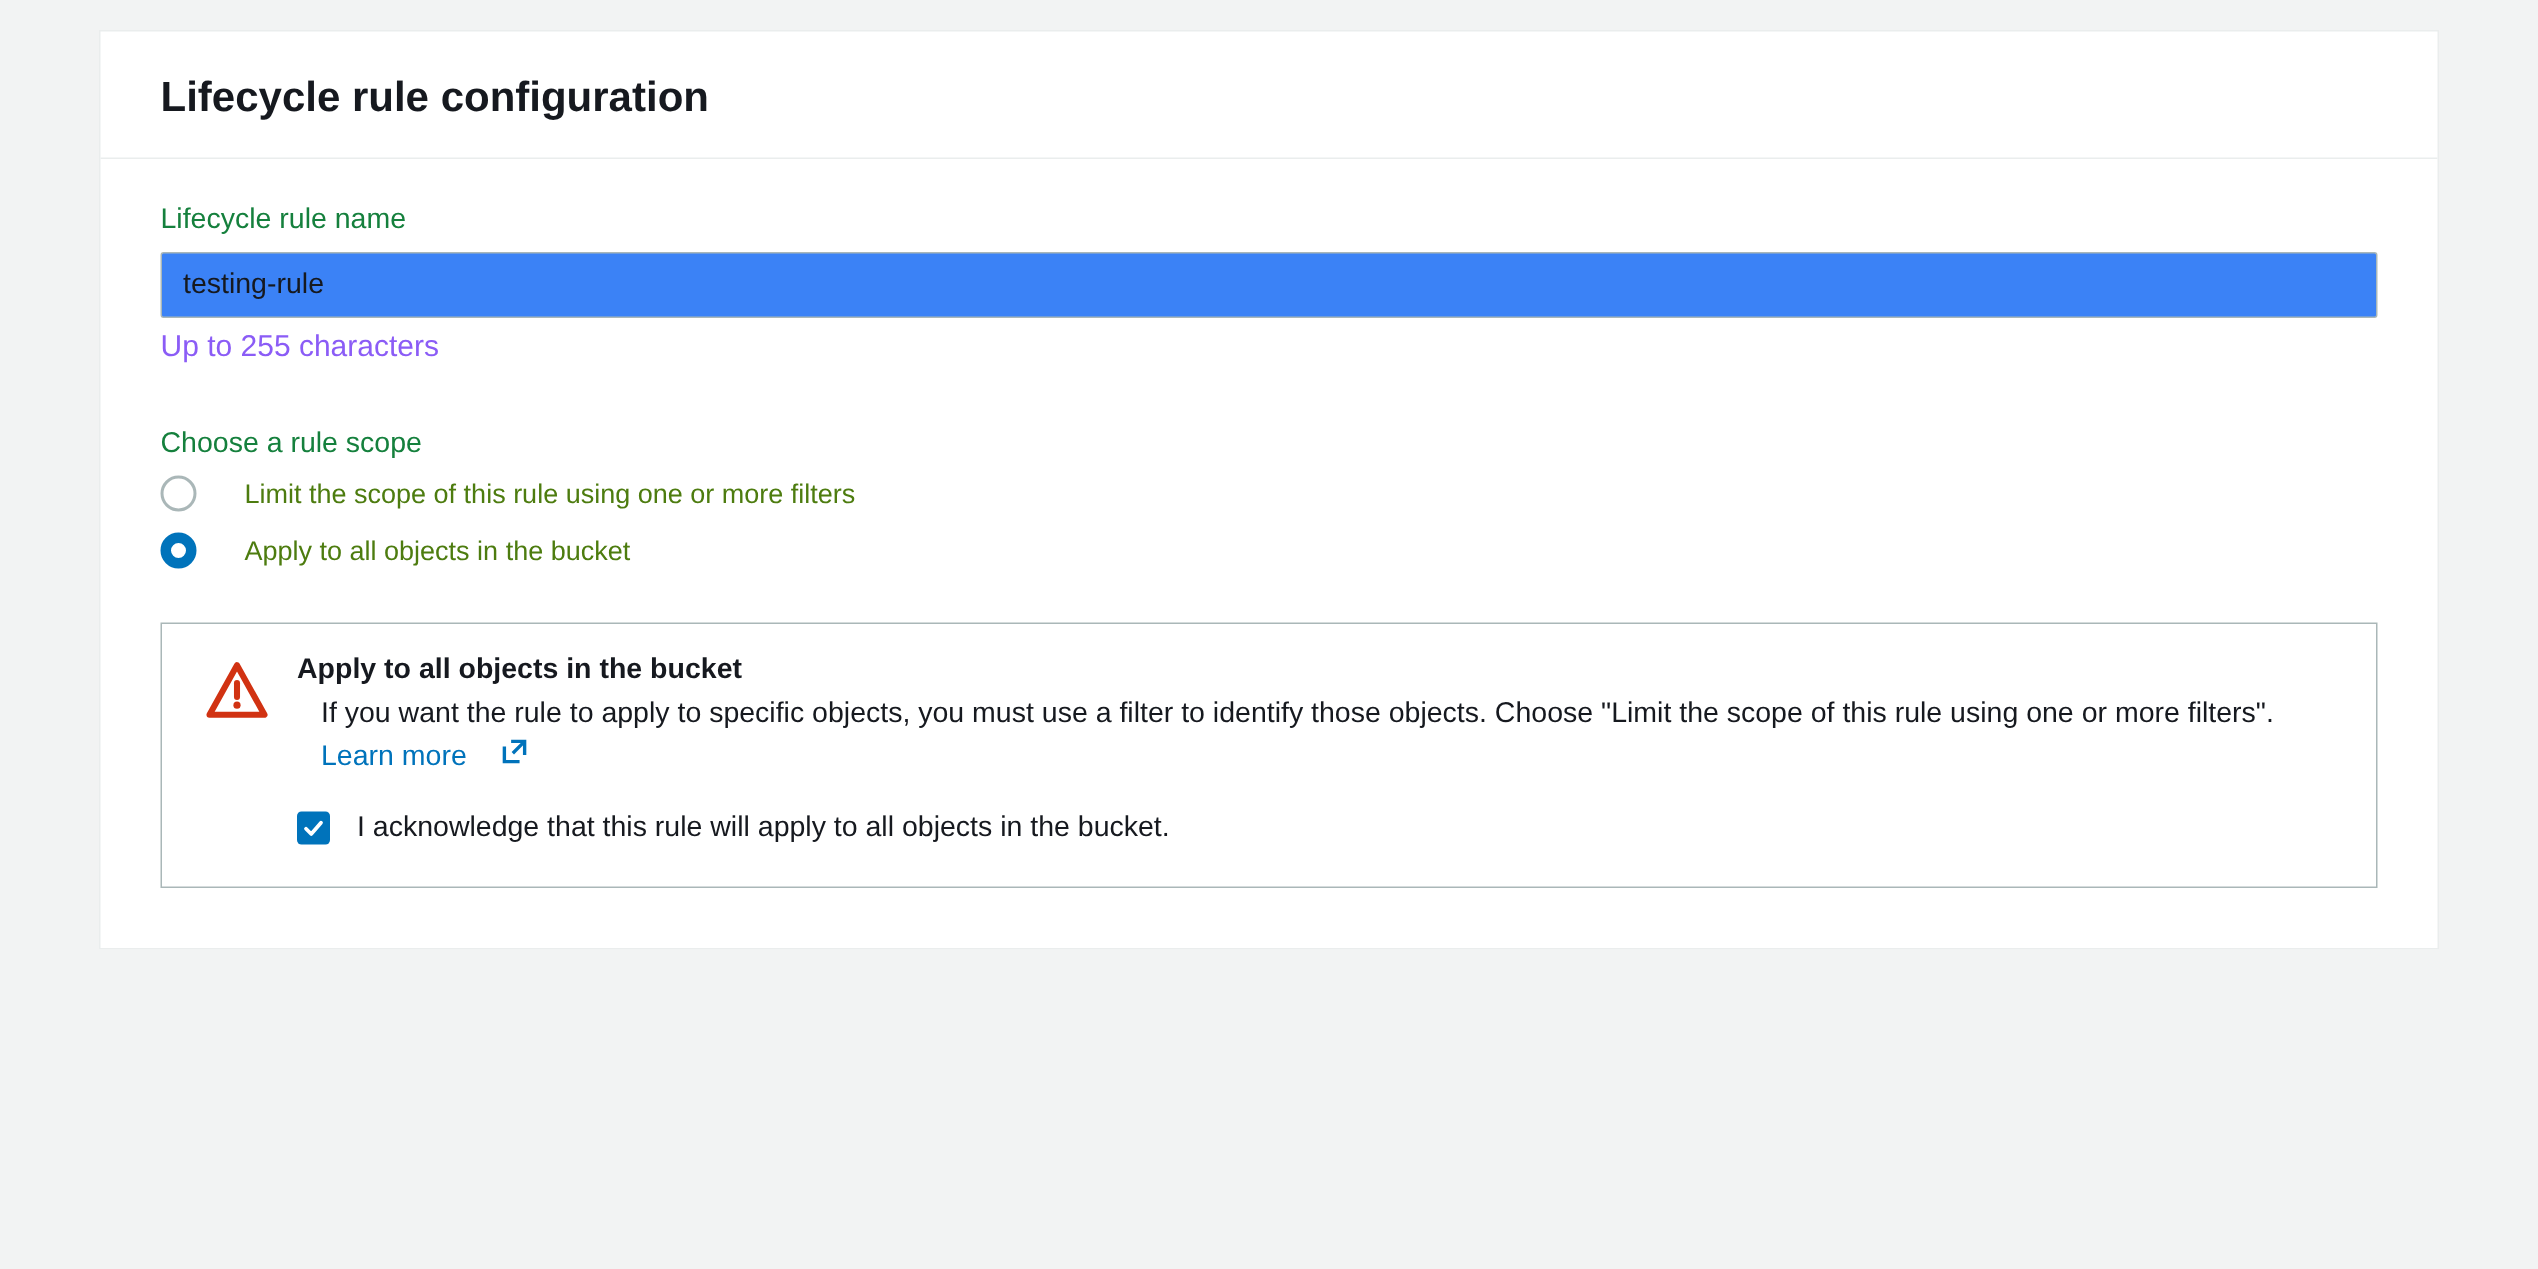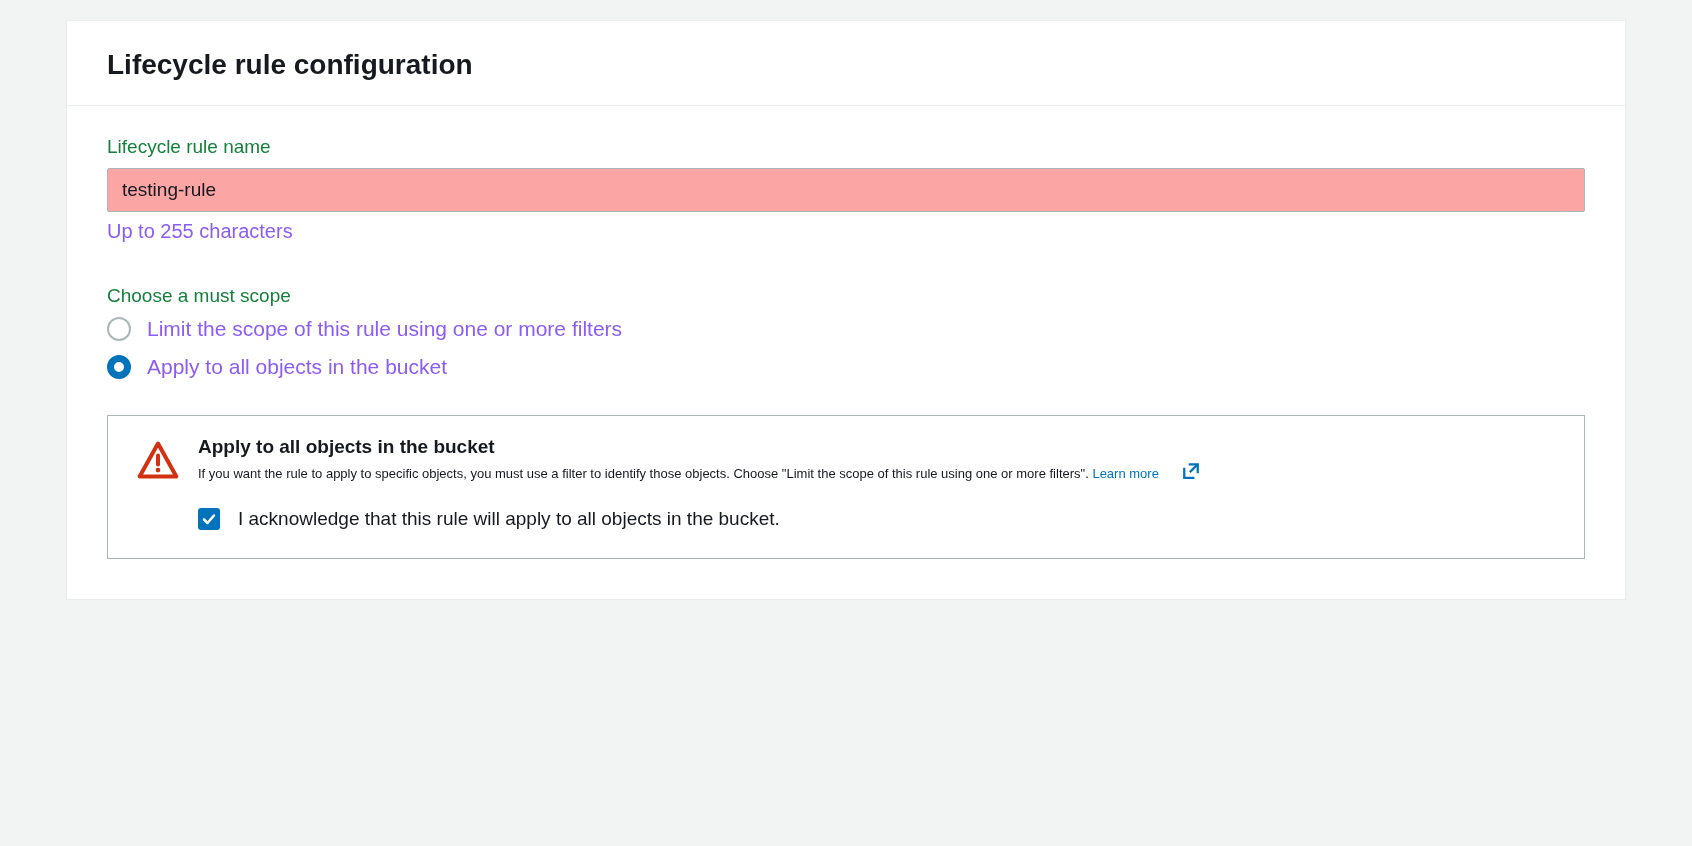--- a/index.html
+++ b/index.html
@@ -37,21 +37,21 @@
       margin-bottom: 10px;
       display: block;
     }
     .text-input {
       width: 100%;
       padding: 10px 14px;
       font-size: 19px;
       border: 1px solid #aab7b8;
       border-radius: 2px;
       color: #16191f;
-      background: #fca5a5;
+      background: #3b82f6;
     }
     .help-text {
       font-size: 20px;
       color: #8b5cf6;
       margin-top: 8px;
     }
     .scope-section {
       margin-top: 42px;
     }
     .radio-group {
@@ -73,22 +73,23 @@
     }
     .radio-unchecked {
       border: 2px solid #aab7b8;
       background: #ffffff;
     }
     .radio-checked {
       border: 7px solid #0073bb;
       background: #ffffff;
     }
     .radio-label {
-      font-size: 21px;
-      color: #8b5cf6;
+      font-size: 18px;
+      color: #4d7c0f;
+      margin-left: 16px;
     }
     .warning-box {
       border: 1px solid #aab7b8;
       padding: 20px 28px 28px 28px;
       margin-top: 36px;
       display: flex;
       align-items: flex-start;
     }
     .warning-icon-wrap {
       flex-shrink: 0;
@@ -98,23 +99,24 @@
     .warning-content {
       flex: 1;
     }
     .warning-title {
       font-size: 19px;
       font-weight: 700;
       color: #16191f;
       margin-bottom: 4px;
     }
     .warning-text {
-      font-size: 13px;
+      font-size: 19px;
       color: #16191f;
       line-height: 1.5;
+      margin-left: 16px;
     }
     .learn-link {
       color: #0073bb;
       text-decoration: none;
       display: inline-flex;
       align-items: center;
       gap: 23px;
     }
     .external-icon {
       display: inline-block;
@@ -152,21 +154,21 @@
 
   <div class="panel-body">
 
     <div>
       <label class="field-label">Lifecycle rule name</label>
       <input type="text" class="text-input" value="testing-rule" style="">
       <div class="help-text">Up to 255 characters</div>
     </div>
 
     <div class="scope-section">
-      <div class="field-label">Choose a must scope</div>
+      <div class="field-label">Choose a rule scope</div>
 
       <div class="radio-group">
         <div class="radio-row">
           <div class="radio-circle radio-unchecked"></div>
           <span class="radio-label">Limit the scope of this rule using one or more filters</span>
         </div>
         <div class="radio-row">
           <div class="radio-circle radio-checked"></div>
           <span class="radio-label">Apply to all objects in the bucket</span>
         </div>

